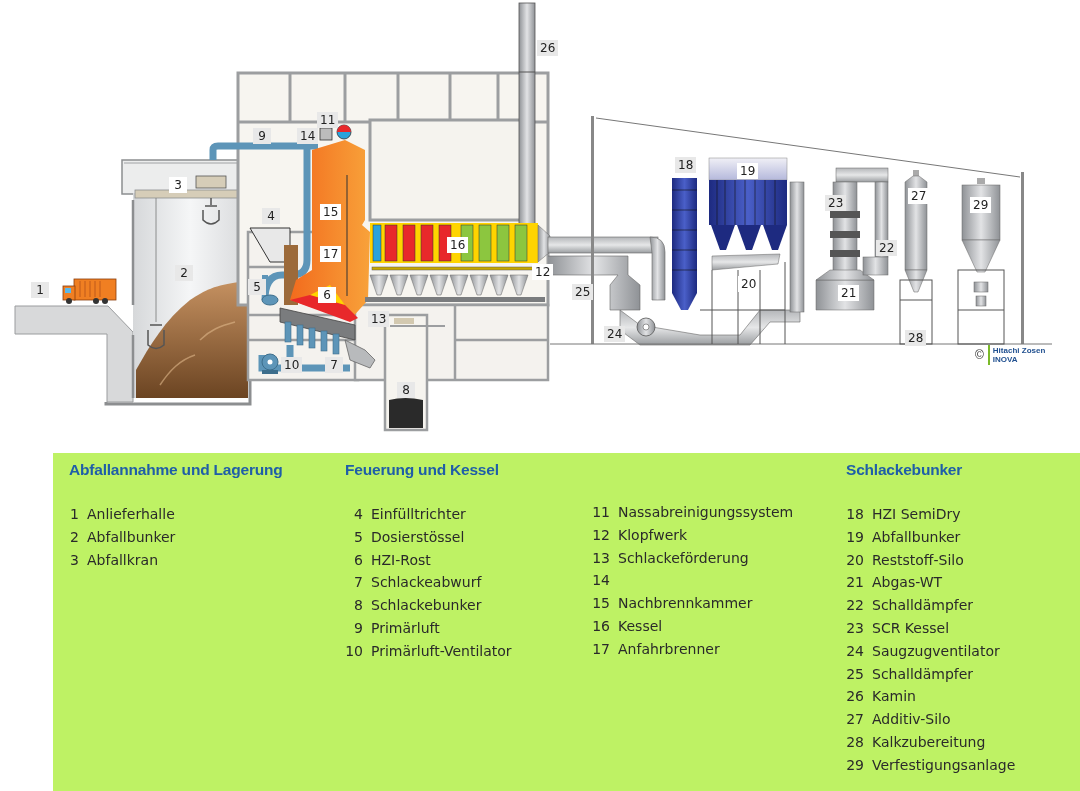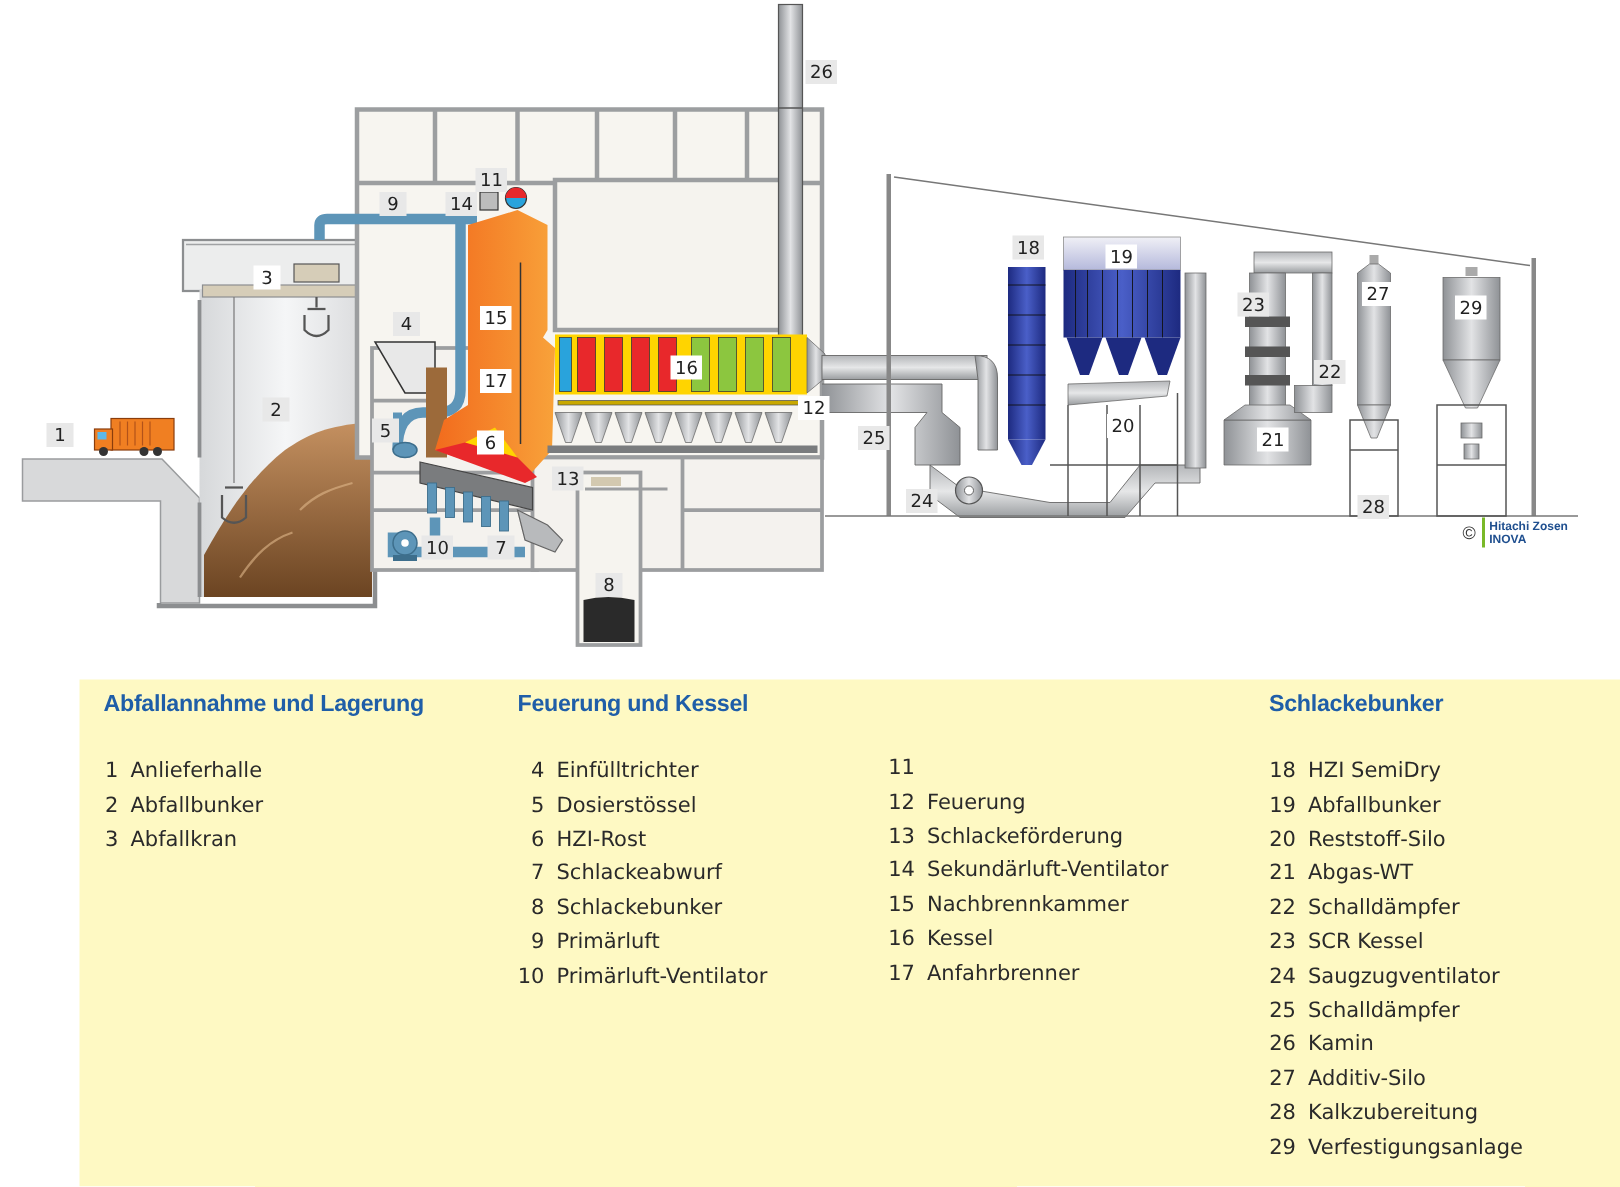--- a/index.html
+++ b/index.html
@@ -1,20 +1,20 @@
 <!DOCTYPE html>
 <html><head>
 <meta charset="utf-8">
 <style>
   html, body { margin:0; padding:0; background:#ffffff; }
   body { width:1080px; height:791px; position:relative; overflow:hidden; font-family:"Liberation Sans", sans-serif; }
   #diagram { position:absolute; left:0; top:0; width:1080px; height:445px; }
   .lbl { position:absolute; background:#e8e8e8; color:#222; font-family:"DejaVu Sans", sans-serif; font-size:12px; line-height:16px; padding:0 3px; text-align:center; min-width:12px; }
   .lbl.white { background:#ffffff; }
-  #legend { position:absolute; left:53px; top:453px; width:1027px; height:338px; background:#fef9c3; }
+  #legend { position:absolute; left:53px; top:453px; width:1027px; height:338px; background:#bef264; }
   .col { position:absolute; top:0; }
   .col h2 { margin:0; font-family:"Liberation Sans", sans-serif; font-weight:bold; font-size:15.5px; color:#1f5ea8; position:absolute; top:8px; white-space:nowrap; letter-spacing:-0.2px; }
   .items { position:absolute; list-style:none; margin:0; padding:0; }
   .items li { height:22.8px; font-family:"DejaVu Sans", sans-serif; font-size:14px; color:#2a2a2a; white-space:nowrap; display:flex; }
   .items .num { display:inline-block; text-align:right; margin-right:8px; }
   .copyright { position:absolute; left:975px; top:345px; display:flex; align-items:center; font-family:"Liberation Sans", sans-serif; }
   .copyright .c { font-size:12px; color:#333; margin-right:4px; }
   .copyright .bar { width:2px; height:20px; background:#7ab929; margin-right:3px; }
   .copyright .txt { font-size:8px; line-height:9px; color:#1f4f8f; font-weight:bold; }
 </style>
@@ -402,32 +402,32 @@
           <span>Primärluft</span>
         </li>
       <li>
           <span class="num" style="width:18px">10</span>
           <span>Primärluft-Ventilator</span>
         </li>
     </ul>
     <ul class="items" style="top:51px;left:247px;">
       <li>
           <span class="num" style="width:18px">11</span>
+          <span>Nassabreinigungssystem</span>
         </li>
       <li>
           <span class="num" style="width:18px">12</span>
-          <span>Feuerung</span>
+          <span>Klopfwerk</span>
         </li>
       <li>
           <span class="num" style="width:18px">13</span>
           <span>Schlackeförderung</span>
         </li>
       <li>
           <span class="num" style="width:18px">14</span>
-          <span>Sekundärluft-Ventilator</span>
         </li>
       <li>
           <span class="num" style="width:18px">15</span>
           <span>Nachbrennkammer</span>
         </li>
       <li>
           <span class="num" style="width:18px">16</span>
           <span>Kessel</span>
         </li>
       <li>

